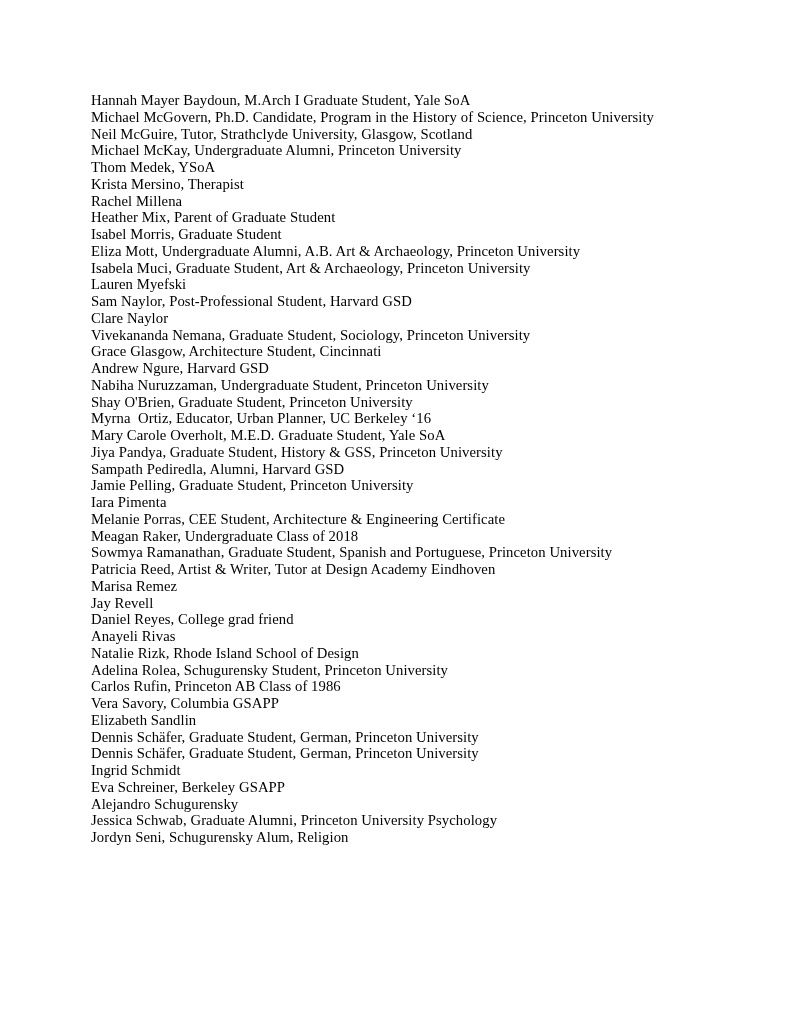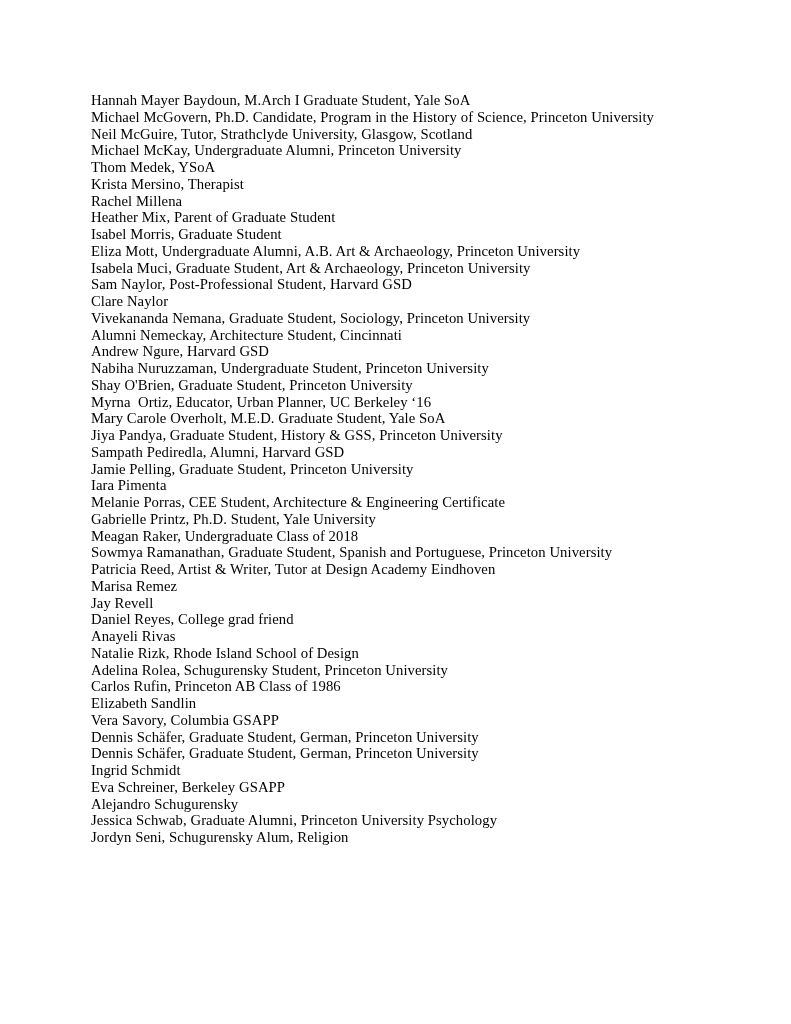--- a/index.html
+++ b/index.html
@@ -42,47 +42,47 @@
     <li>Michael McGovern, Ph.D. Candidate, Program in the History of Science, Princeton University</li>
     <li>Neil McGuire, Tutor, Strathclyde University, Glasgow, Scotland</li>
     <li>Michael McKay, Undergraduate Alumni, Princeton University</li>
     <li>Thom Medek, YSoA</li>
     <li>Krista Mersino, Therapist</li>
     <li>Rachel Millena</li>
     <li>Heather Mix, Parent of Graduate Student</li>
     <li>Isabel Morris, Graduate Student</li>
     <li>Eliza Mott, Undergraduate Alumni, A.B. Art &amp; Archaeology, Princeton University</li>
     <li>Isabela Muci, Graduate Student, Art &amp; Archaeology, Princeton University</li>
+    <li>Lauren Myefski</li>
     <li>Sam Naylor, Post-Professional Student, Harvard GSD</li>
     <li>Clare Naylor</li>
     <li>Vivekananda Nemana, Graduate Student, Sociology, Princeton University</li>
-    <li>Alumni Nemeckay, Architecture Student, Cincinnati</li>
+    <li>Grace Glasgow, Architecture Student, Cincinnati</li>
     <li>Andrew Ngure, Harvard GSD</li>
     <li>Nabiha Nuruzzaman, Undergraduate Student, Princeton University</li>
     <li>Shay O'Brien, Graduate Student, Princeton University</li>
     <li>Myrna  Ortiz, Educator, Urban Planner, UC Berkeley ‘16</li>
     <li>Mary Carole Overholt, M.E.D. Graduate Student, Yale SoA</li>
     <li>Jiya Pandya, Graduate Student, History &amp; GSS, Princeton University</li>
     <li>Sampath Pediredla, Alumni, Harvard GSD</li>
     <li>Jamie Pelling, Graduate Student, Princeton University</li>
     <li>Iara Pimenta</li>
     <li>Melanie Porras, CEE Student, Architecture &amp; Engineering Certificate</li>
-    <li>Gabrielle Printz, Ph.D. Student, Yale University</li>
     <li>Meagan Raker, Undergraduate Class of 2018</li>
     <li>Sowmya Ramanathan, Graduate Student, Spanish and Portuguese, Princeton University</li>
     <li>Patricia Reed, Artist &amp; Writer, Tutor at Design Academy Eindhoven</li>
     <li>Marisa Remez</li>
     <li>Jay Revell</li>
     <li>Daniel Reyes, College grad friend</li>
     <li>Anayeli Rivas</li>
     <li>Natalie Rizk, Rhode Island School of Design</li>
     <li>Adelina Rolea, Schugurensky Student, Princeton University</li>
     <li>Carlos Rufin, Princeton AB Class of 1986</li>
+    <li>Vera Savory, Columbia GSAPP</li>
     <li>Elizabeth Sandlin</li>
-    <li>Vera Savory, Columbia GSAPP</li>
     <li>Dennis Schäfer, Graduate Student, German, Princeton University</li>
     <li>Dennis Schäfer, Graduate Student, German, Princeton University</li>
     <li>Ingrid Schmidt</li>
     <li>Eva Schreiner, Berkeley GSAPP</li>
     <li>Alejandro Schugurensky</li>
     <li>Jessica Schwab, Graduate Alumni, Princeton University Psychology</li>
     <li>Jordyn Seni, Schugurensky Alum, Religion</li>
   </ul>
 </div>
 

